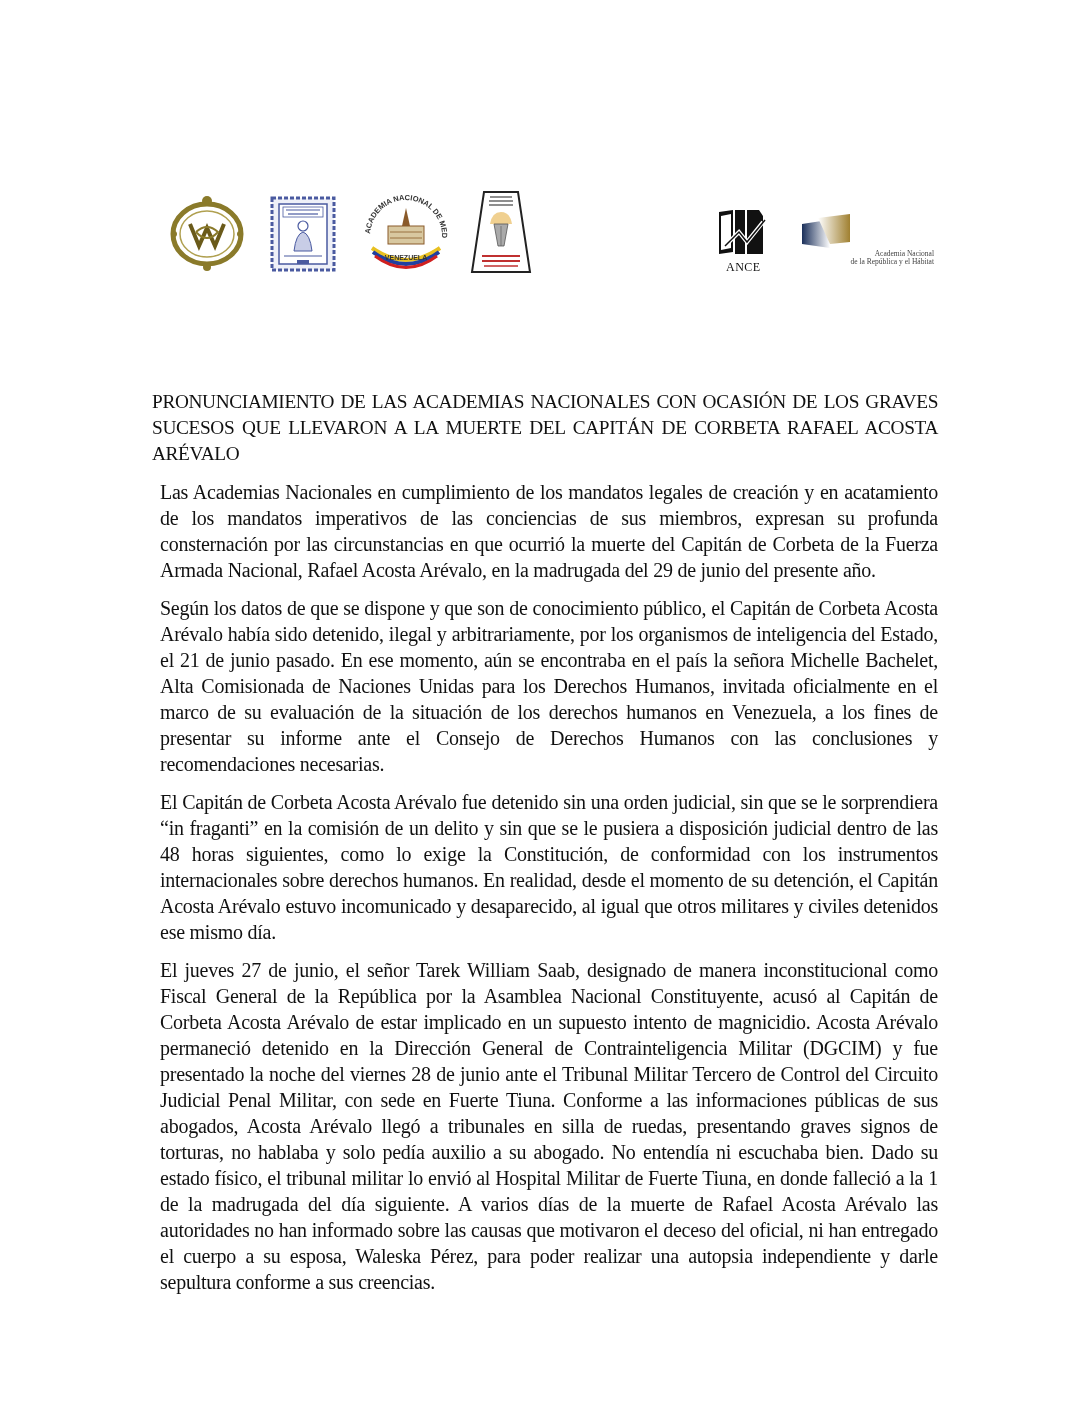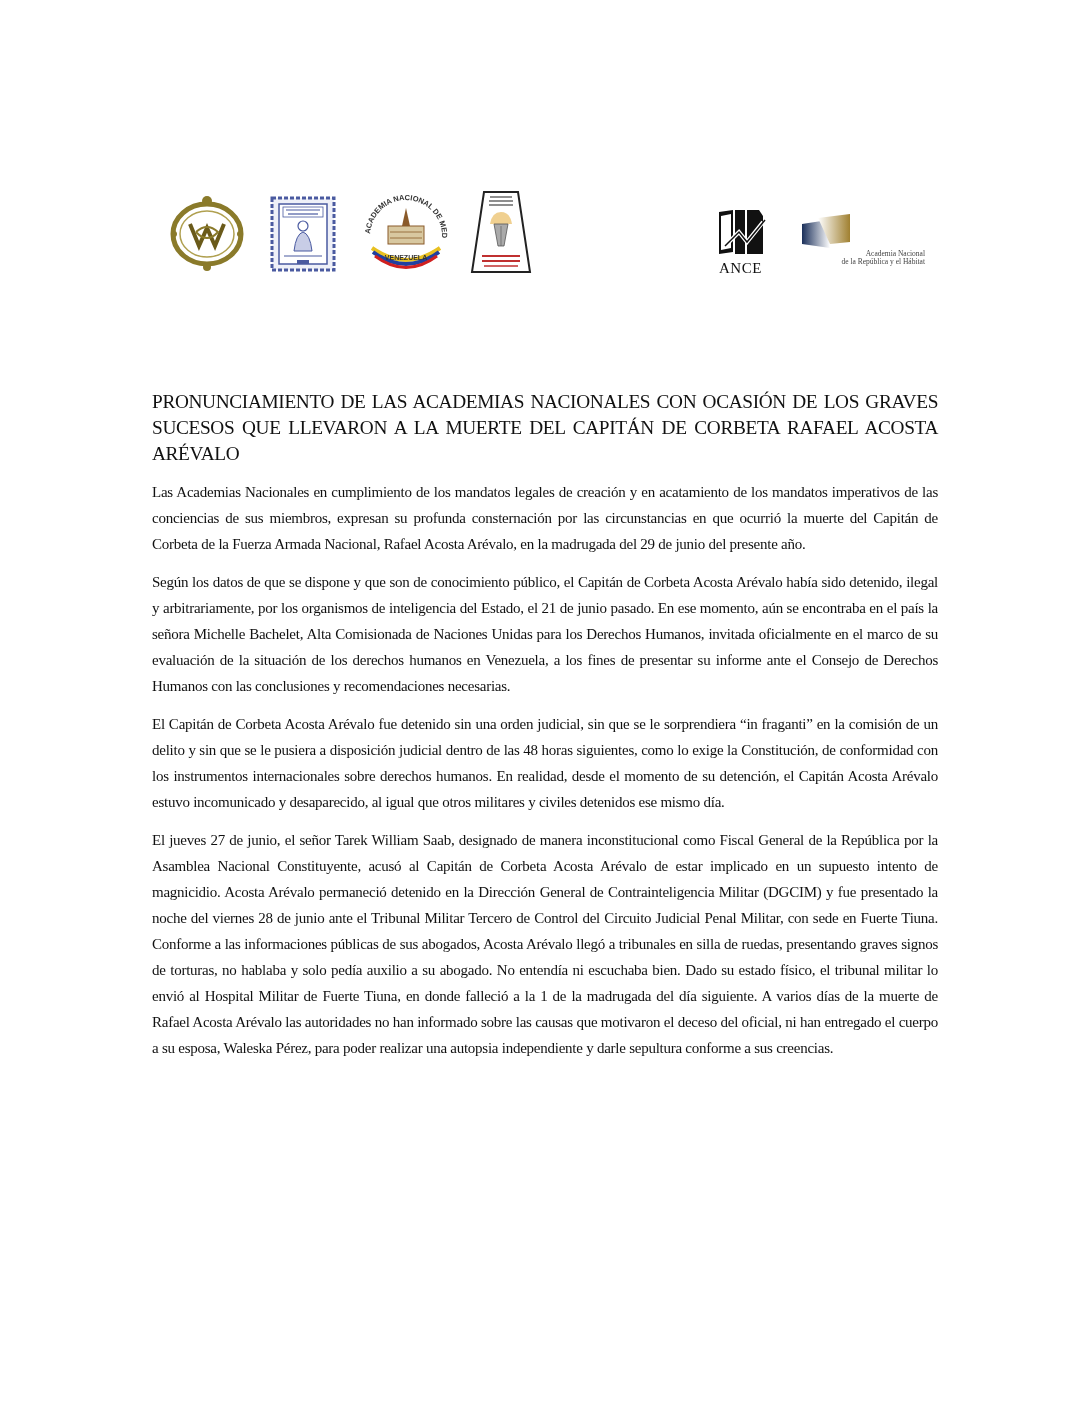--- a/index.html
+++ b/index.html
@@ -46,30 +46,31 @@
       margin: 0 0 12px 0;
       letter-spacing: -0.35px;
       text-align: justify;
       text-align-last: left;
       transform: scaleX(0.985);
       transform-origin: left top;
       width: 798px;
     }
     .para {
       font-family: "Liberation Serif", serif;
-      font-size: 15px;
+      font-size: 20px;
       line-height: 26px;
-      margin: 0 0 12px 0;
+      margin: 0 0 12px 8px;
       text-align: justify;
       letter-spacing: -0.25px;
     }
     .ance-label {
       font-family: "Liberation Serif", serif;
-      font-size: 15px;
+      font-size: 12px;
       letter-spacing: 0.5px;
+      margin-left: 7px;
     }
     .fisicas-text {
       font-family: "Liberation Sans", sans-serif;
       font-size: 9.5px;
       font-weight: bold;
       color: #2050a8;
       line-height: 10px;
     }
     .ingenieria-text {
       font-family: "Liberation Serif", serif;
@@ -168,21 +169,21 @@
             <stop offset="1" stop-color="#ffffff"></stop>
           </linearGradient>
           <linearGradient id="gGold" x1="0" y1="0" x2="1" y2="0">
             <stop offset="0" stop-color="#ffffff"></stop>
             <stop offset="1" stop-color="#a08030"></stop>
           </linearGradient>
         </defs>
         <polygon points="2,10 28,6 30,34 2,30" fill="url(#gNavy)"></polygon>
         <polygon points="18,4 50,0 50,28 30,30" fill="url(#gGold)"></polygon>
       </svg>
-      <div class="ingenieria-text" style="position:absolute; left:19px; top:36px; width:106px;">
+      <div class="ingenieria-text" style="position:absolute; left:28px; top:36px; width:106px;">
         <div>Academia Nacional</div>
         <div>de la República y el Hábitat</div>
       </div>
     </div>
   </div>
 
   <div class="content">
     <h1 class="title">PRONUNCIAMIENTO DE LAS ACADEMIAS NACIONALES CON OCASIÓN DE LOS GRAVES SUCESOS QUE LLEVARON A LA MUERTE DEL CAPITÁN DE CORBETA RAFAEL ACOSTA ARÉVALO</h1>
     <p class="para">Las Academias Nacionales en cumplimiento de los mandatos legales de creación y en acatamiento de los mandatos imperativos de las conciencias de sus miembros, expresan su profunda consternación por las circunstancias en que ocurrió la muerte del Capitán de Corbeta de la Fuerza Armada Nacional, Rafael Acosta Arévalo, en la madrugada del 29 de junio del presente año.</p>
     <p class="para">Según los datos de que se dispone y que son de conocimiento público, el Capitán de Corbeta Acosta Arévalo había sido detenido, ilegal y arbitrariamente, por los organismos de inteligencia del Estado, el 21 de junio pasado. En ese momento, aún se encontraba en el país la señora Michelle Bachelet, Alta Comisionada de Naciones Unidas para los Derechos Humanos, invitada oficialmente en el marco de su evaluación de la situación de los derechos humanos en Venezuela, a los fines de presentar su informe ante el Consejo de Derechos Humanos con las conclusiones y recomendaciones necesarias.</p>

